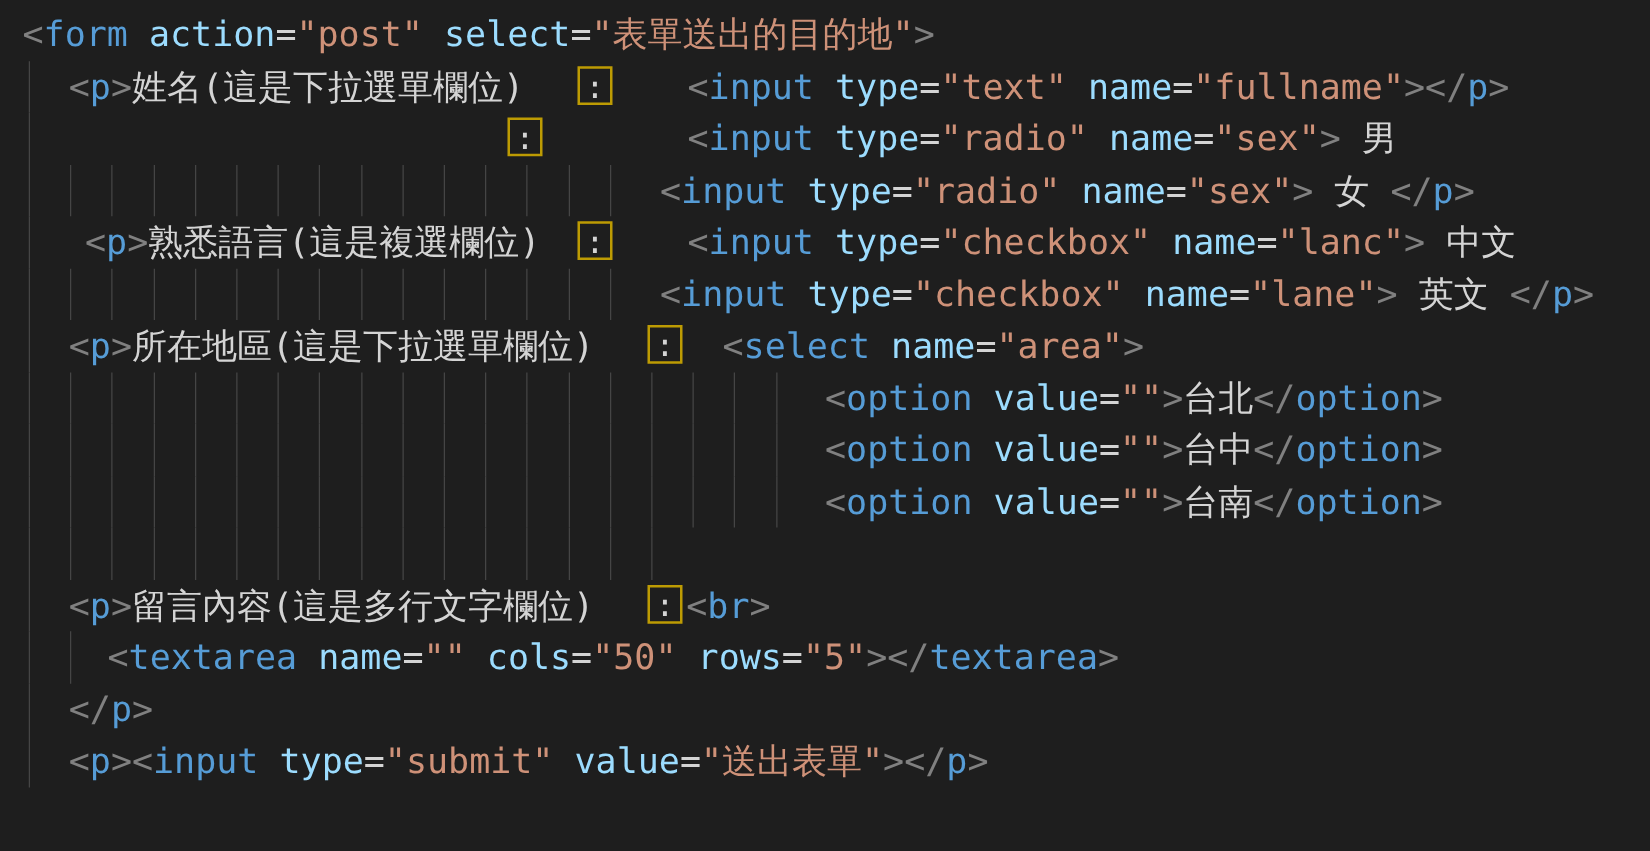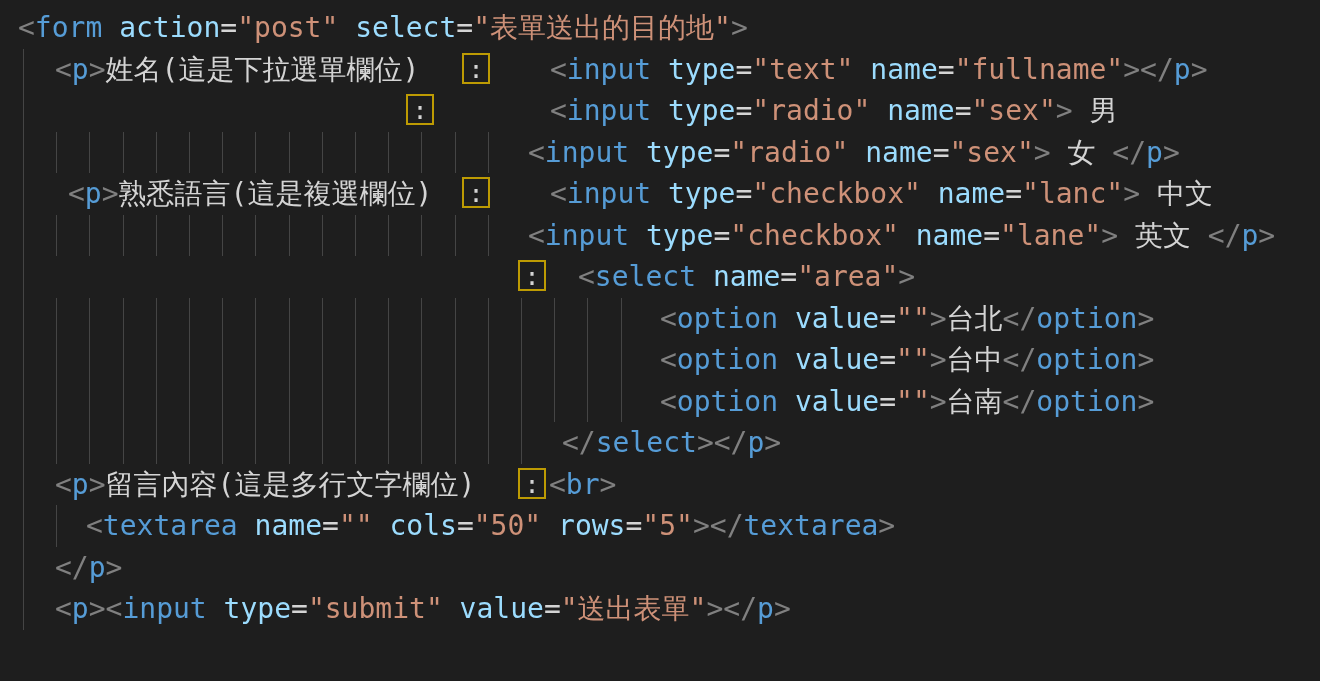--- a/index.html
+++ b/index.html
@@ -101,20 +101,21 @@
       <div class="indent-guide" style="left: 322px;"></div>
       <div class="indent-guide" style="left: 355px;"></div>
       <div class="indent-guide" style="left: 388px;"></div>
       <div class="indent-guide" style="left: 421px;"></div>
       <div class="indent-guide" style="left: 455px;"></div>
       <div class="indent-guide" style="left: 488px;"></div>
       <span class="seg" style="left: 528px;"><span class="tk-p">&lt;</span><span class="tk-t">input</span><span class="tk-w"> </span><span class="tk-a">type</span><span class="tk-w">=</span><span class="tk-s">"checkbox"</span><span class="tk-w"> </span><span class="tk-a">name</span><span class="tk-w">=</span><span class="tk-s">"lane"</span><span class="tk-p">&gt;</span><span class="tk-w"> 英文 </span><span class="tk-p">&lt;/</span><span class="tk-t">p</span><span class="tk-p">&gt;</span></span>
     </div>
     <div class="code-line" style="top: 256px;">
       <div class="indent-guide" style="left: 23px;"></div>
+      <span class="seg" style="left: 55px;"><span class="tk-p">&lt;</span><span class="tk-t">p</span><span class="tk-p">&gt;</span><span class="tk-w">所在地區(這是下拉選單欄位)</span></span>
       <span class="unicode-box" style="left: 518px;">:</span>
       <span class="seg" style="left: 578px;"><span class="tk-p">&lt;</span><span class="tk-t">select</span><span class="tk-w"> </span><span class="tk-a">name</span><span class="tk-w">=</span><span class="tk-s">"area"</span><span class="tk-p">&gt;</span></span>
     </div>
     <div class="code-line" style="top: 297.5px;">
       <div class="indent-guide" style="left: 23px;"></div>
       <div class="indent-guide" style="left: 56px;"></div>
       <div class="indent-guide" style="left: 89px;"></div>
       <div class="indent-guide" style="left: 123px;"></div>
       <div class="indent-guide" style="left: 156px;"></div>
       <div class="indent-guide" style="left: 189px;"></div>
@@ -187,21 +188,20 @@
       <div class="indent-guide" style="left: 222px;"></div>
       <div class="indent-guide" style="left: 255px;"></div>
       <div class="indent-guide" style="left: 289px;"></div>
       <div class="indent-guide" style="left: 322px;"></div>
       <div class="indent-guide" style="left: 355px;"></div>
       <div class="indent-guide" style="left: 388px;"></div>
       <div class="indent-guide" style="left: 421px;"></div>
       <div class="indent-guide" style="left: 455px;"></div>
       <div class="indent-guide" style="left: 488px;"></div>
       <div class="indent-guide" style="left: 521px;"></div>
-      <span class="seg" style="left: 562px;"><span class="tk-p">&lt;/</span><span class="tk-t">select</span><span class="tk-p">&gt;</span><span class="tk-p">&lt;/</span><span class="tk-t">p</span><span class="tk-p">&gt;</span></span>
     </div>
     <div class="code-line" style="top: 463.5px;">
       <div class="indent-guide" style="left: 23px;"></div>
       <span class="seg" style="left: 55px;"><span class="tk-p">&lt;</span><span class="tk-t">p</span><span class="tk-p">&gt;</span><span class="tk-w">留言內容(這是多行文字欄位)</span></span>
       <span class="unicode-box" style="left: 518px;">:</span>
       <span class="seg" style="left: 549px; text-align: right;"><span class="tk-p">&lt;</span><span class="tk-t">br</span><span class="tk-p">&gt;</span></span>
     </div>
     <div class="code-line" style="top: 505px;">
       <div class="indent-guide" style="left: 23px;"></div>
       <div class="indent-guide" style="left: 56px;"></div>

